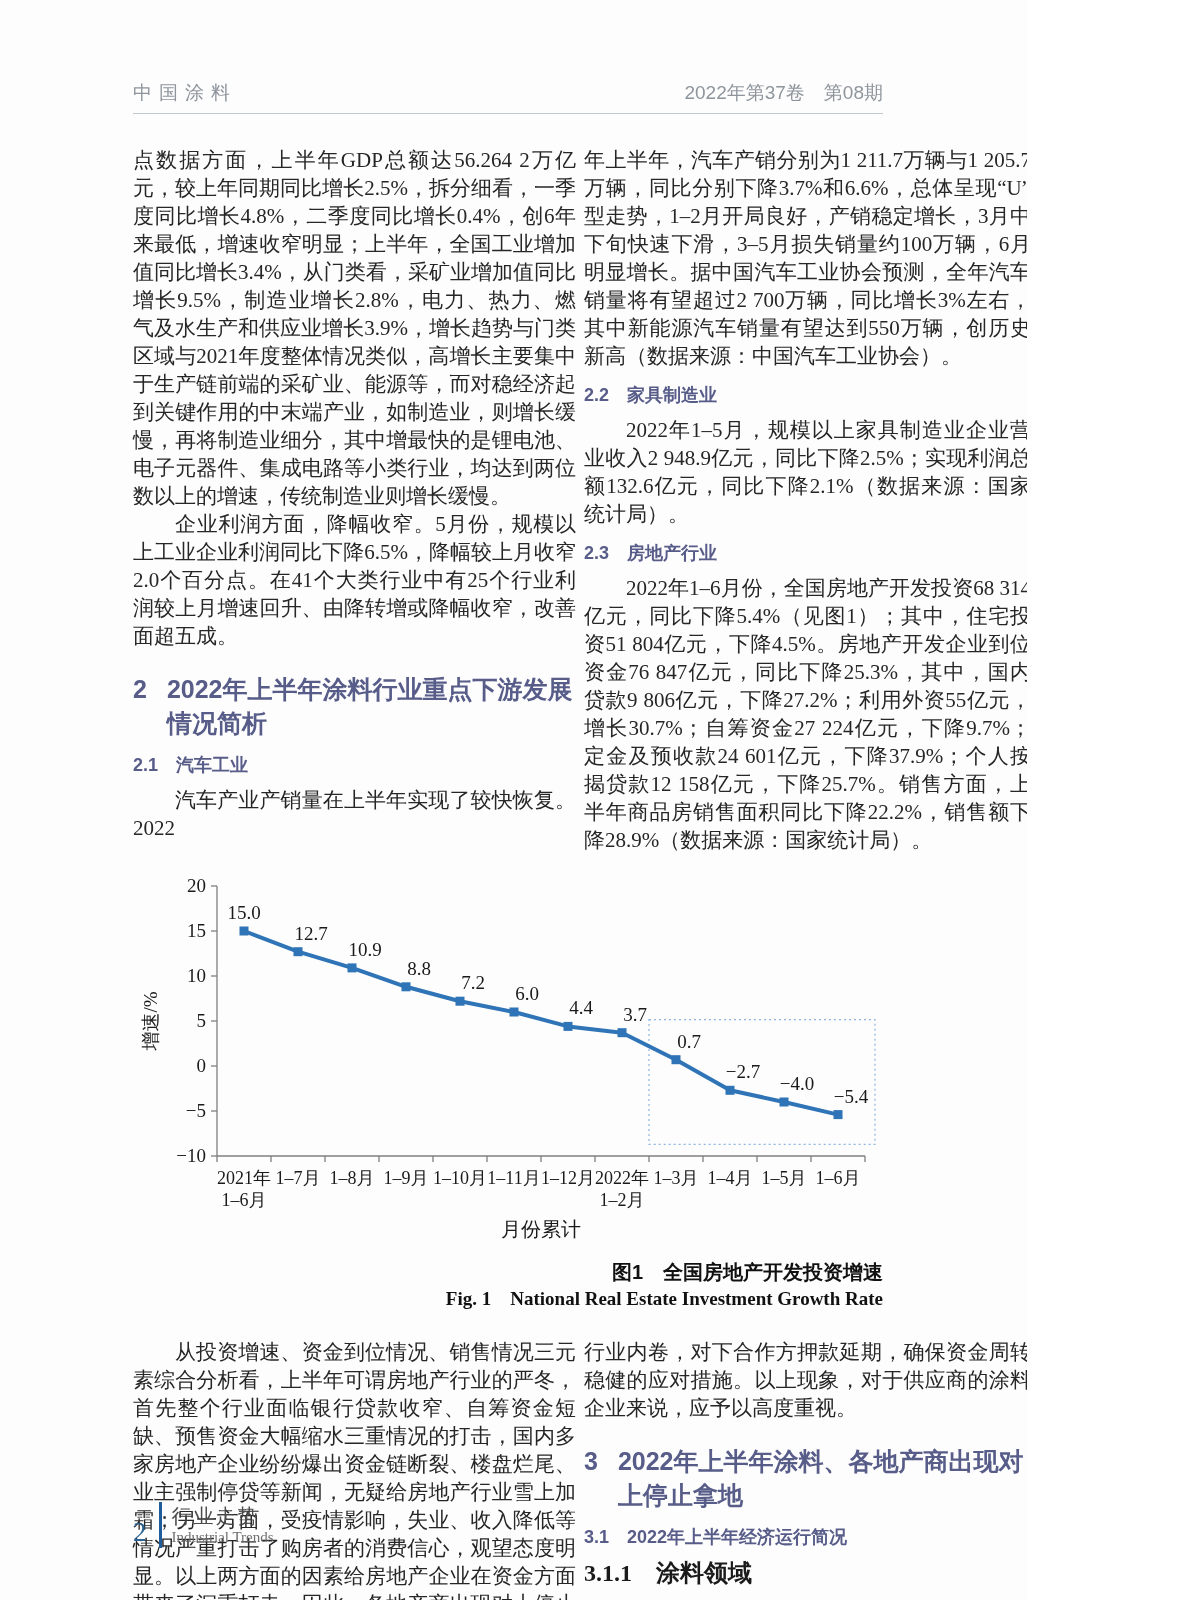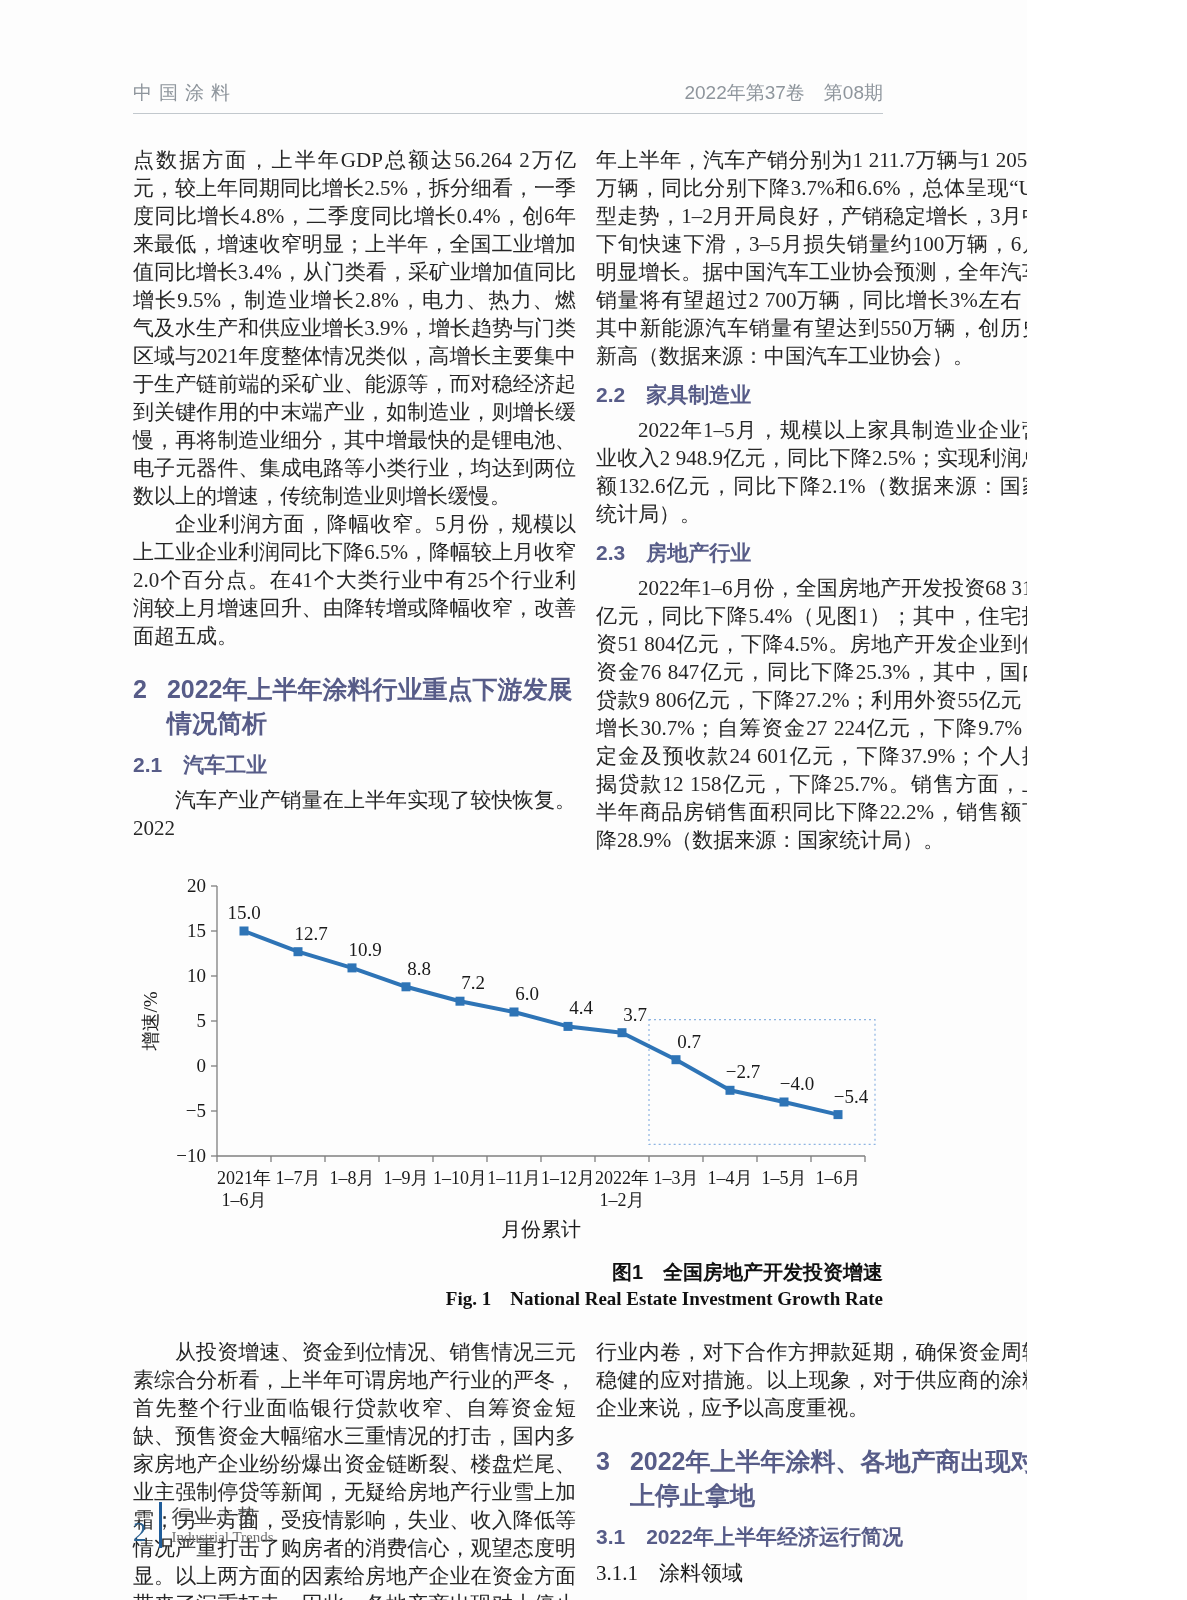--- a/index.html
+++ b/index.html
@@ -7,30 +7,30 @@
         font-family:"Liberation Serif","DejaVu Serif",serif;color:#262626;}
   
   .header{padding:80px 144px 0 133px;}
   .header-row{display:flex;justify-content:space-between;align-items:flex-end;
               font-family:"Liberation Sans","DejaVu Sans",sans-serif;
               font-size:19px;color:#8e959c;}
   .journal-name{letter-spacing:7px;}
   .header-rule{border:none;border-top:1.5px solid #c2c8cd;margin:7px 0 0 0;}
   
   .content{padding:0 144px 0 133px;}
-  .cols{display:grid;grid-template-columns:443px 447px;column-gap:20px;margin-top:32px;}
+  .cols{display:grid;grid-template-columns:443px 447px;column-gap:8px;margin-top:32px;}
   p.body{font-size:21px;line-height:28px;text-align:justify;margin:0;}
   p.body.indent{text-indent:2em;}
   
   .h2{display:flex;gap:20px;color:#575c88;font-family:"Liberation Sans","DejaVu Sans",sans-serif;
       font-weight:bold;font-size:25px;line-height:34px;margin:22px 0 12px 0;}
   .h2 .h2-num{flex:0 0 auto;}
   .h3{color:#575c88;font-family:"Liberation Sans","DejaVu Sans",sans-serif;font-weight:bold;
-      font-size:21px;line-height:26px;margin:12px 0 8px 0;}
-  .h4{color:#1a1a1a;font-weight:normal;font-size:21px;line-height:26px;margin:10px 0 13px 0;}
+      font-size:18px;line-height:26px;margin:12px 0 8px 0;}
+  .h4{color:#1a1a1a;font-weight:bold;font-size:24px;line-height:26px;margin:10px 0 13px 0;}
   
   .figure{margin-top:14px;text-align:right;}
   .figure svg{display:block;margin:0 auto;}
   .caption-zh{font-family:"Liberation Sans","DejaVu Sans",sans-serif;font-weight:bold;
               font-size:20px;color:#111;margin-top:6px;}
   .caption-en{font-family:"Liberation Serif","DejaVu Serif",serif;font-weight:bold;
               font-size:19px;color:#111;}
   .cols.bottom{margin-top:26px;}
   
   .footer{position:absolute;left:133px;bottom:52px;display:flex;align-items:center;}

